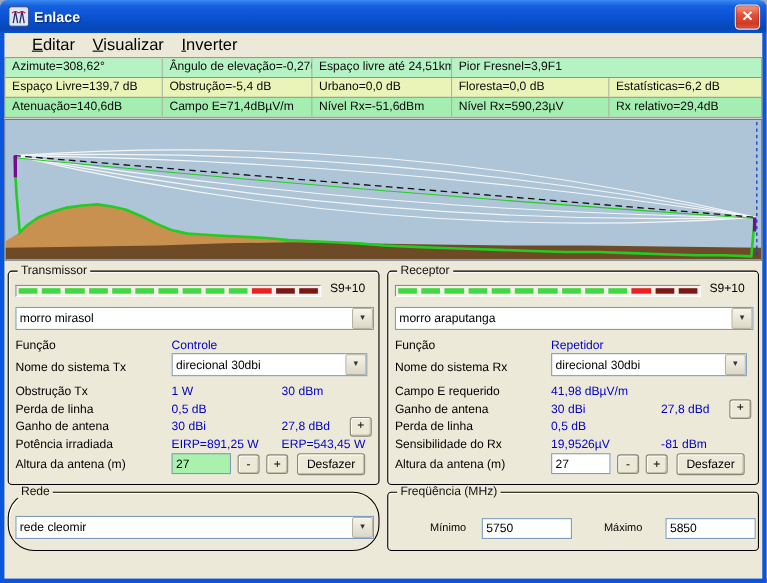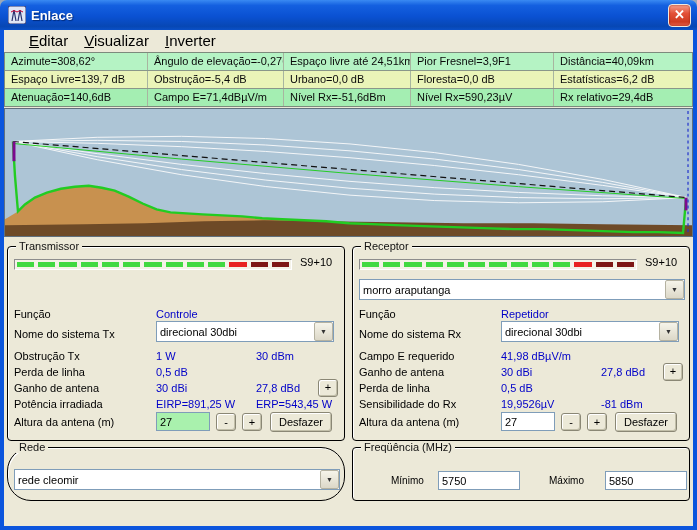--- a/index.html
+++ b/index.html
@@ -106,21 +106,20 @@
       <span class="menu-item"><u>V</u>isualizar</span>
       <span class="menu-item"><u>I</u>nverter</span>
     </div>
 
     <div class="info-table">
       <div class="info-row" style="background: rgb(181, 243, 196);">
         <div class="info-cell">Azimute=308,62°</div>
         <div class="info-cell">Ângulo de elevação=-0,276°</div>
         <div class="info-cell">Espaço livre até 24,51km</div>
         <div class="info-cell">Pior Fresnel=3,9F1</div>
-        <div class="info-cell">Distância=40,09km</div>
       </div>
       <div class="info-row" style="background: rgb(234, 244, 184);">
         <div class="info-cell">Espaço Livre=139,7 dB</div>
         <div class="info-cell">Obstrução=-5,4 dB</div>
         <div class="info-cell">Urbano=0,0 dB</div>
         <div class="info-cell">Floresta=0,0 dB</div>
         <div class="info-cell">Estatísticas=6,2 dB</div>
       </div>
       <div class="info-row" style="background: rgb(164, 238, 178);">
         <div class="info-cell">Atenuação=140,6dB</div>
@@ -162,20 +161,24 @@
           <div class="sigseg" style="background: rgb(65, 217, 65);"></div>
           <div class="sigseg" style="background: rgb(65, 217, 65);"></div>
           <div class="sigseg" style="background: rgb(65, 217, 65);"></div>
           <div class="sigseg" style="background: rgb(65, 217, 65);"></div>
           <div class="sigseg" style="background: rgb(65, 217, 65);"></div>
           <div class="sigseg" style="background: rgb(232, 34, 34);"></div>
           <div class="sigseg" style="background: rgb(126, 22, 22);"></div>
           <div class="sigseg" style="background: rgb(126, 22, 22);"></div>
         </div>
       <span class="siglabel">S9+10</span>
+      <div class="combo combo-main">
+        <span>morro mirasol</span>
+        <span class="arrow-btn">▼</span>
+      </div>
       <div class="frow" style="top:60px;">
         <span class="lbl">Função</span>
         <span class="v1">Controle</span>
       </div>
       <div class="frow" style="top:76px;">
         <span class="lbl" style="top:5px;">Nome do sistema Tx</span>
       </div>
       <div class="combo combo-row">
         <span>direcional 30dbi</span>
         <span class="arrow-btn">▼</span>

